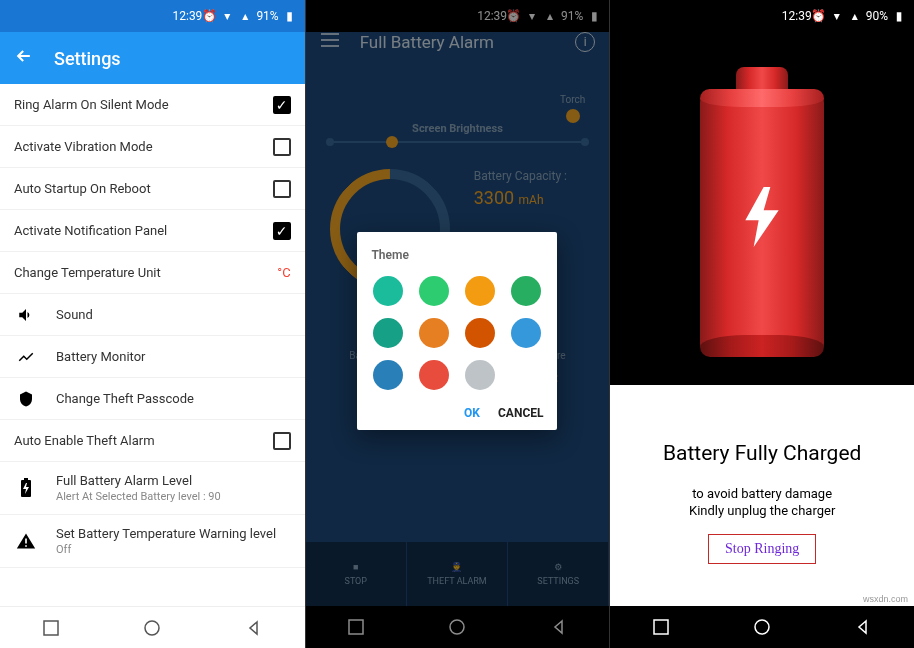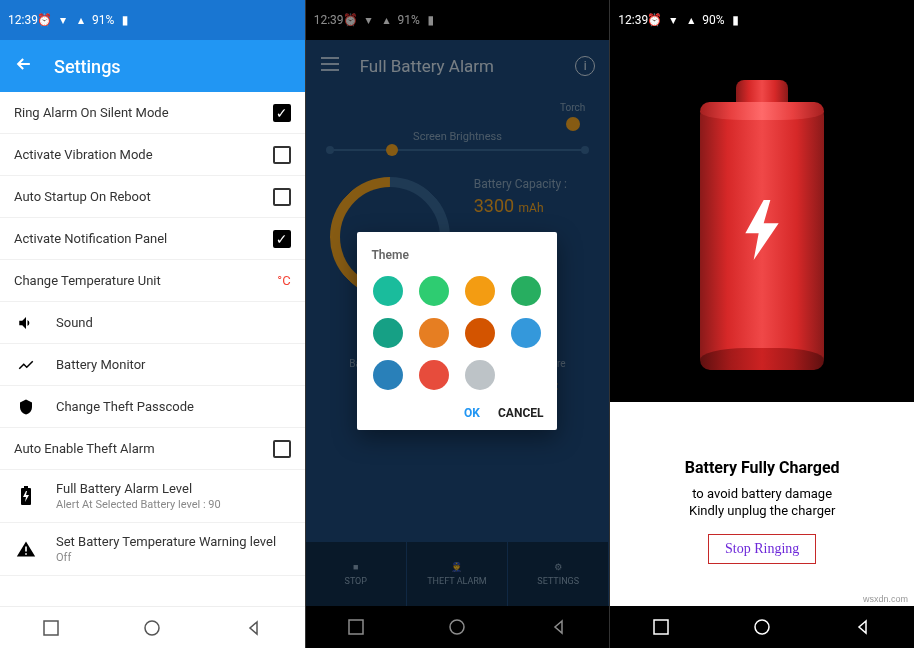--- a/index.html
+++ b/index.html
@@ -1,21 +1,21 @@
 <!DOCTYPE html>
 <html><head>
 <meta charset="utf-8">
 <style>
 * { margin: 0; padding: 0; box-sizing: border-box; font-family: -apple-system, Roboto, sans-serif; }
 body { background: #fff; width: 914px; height: 648px; display: flex; }
 .screen { width: 304.67px; height: 648px; position: relative; display: flex; flex-direction: column; overflow: hidden; }
 .screen + .screen { border-left: 1px solid #333; }
 
 
-.status-bar { height: 40px; background: #000; color: #fff; display: flex; align-items: center; justify-content: flex-start; padding: 0 8px; font-size: 12px; }
+.status-bar { height: 32px; background: #000; color: #fff; display: flex; align-items: center; justify-content: flex-end; padding: 0 8px; font-size: 12px; }
 .status-bar.blue { background: #1976d2; }
 .status-right { display: flex; align-items: center; gap: 4px; }
 .status-icon { width: 14px; height: 14px; display: inline-flex; align-items: center; justify-content: center; }
 
 
 .nav-bar { height: 42px; background: #000; display: flex; align-items: center; justify-content: space-around; margin-top: auto; }
 .nav-bar.white { background: #fff; border-top: 1px solid #eee; }
 .nav-btn { width: 24px; height: 24px; display: flex; align-items: center; justify-content: center; color: #fff; }
 .nav-bar.white .nav-btn { color: #555; }
 
@@ -25,25 +25,25 @@
 .list-item { display: flex; align-items: center; padding: 11px 14px; border-bottom: 1px solid #f0f0f0; font-size: 13px; color: #333; min-height: 42px; }
 .list-item .check { margin-left: auto; width: 18px; height: 18px; border: 2px solid #333; border-radius: 2px; display: flex; align-items: center; justify-content: center; }
 .list-item .check.on { background: #000; border-color: #000; color: #fff; font-size: 14px; }
 .list-item .unit { margin-left: auto; color: #f44336; font-size: 13px; }
 .list-item .li-icon { width: 24px; margin-right: 18px; display: flex; justify-content: center; }
 .list-item .sub { font-size: 11px; color: #888; margin-top: 2px; }
 .list-item .txt { flex: 1; }
 
 
 .s2 { background: #1e4a7a; color: #cfdce6; }
-.app-bar2 { height: 52px; display: flex; align-items: center; padding: 0 14px; gap: 20px; font-size: 17px; color: #d8e5f0; }
+.app-bar2 { height: 52px; display: flex; align-items: flex-start; padding: 0 14px; gap: 20px; font-size: 17px; color: #d8e5f0; }
 .info-icon { margin-left: auto; width: 20px; height: 20px; border: 1.5px solid #d8e5f0; border-radius: 50%; display: flex; align-items: center; justify-content: center; font-size: 12px; }
 .s2-body { flex: 1; padding: 20px 24px 0; position: relative; }
 .slider-area { margin: 18px 0 16px; }
-.slider-label { text-align: center; font-size: 11px; color: #8aa5bd; margin-bottom: 0; }
+.slider-label { text-align: center; font-size: 11px; color: #8aa5bd; margin-bottom: 0; font-weight: bold; }
 .torch { position: absolute; right: 24px; top: 10px; font-size: 10px; color: #8aa5bd; text-align: left; }
 .torch-dot { width: 14px; height: 14px; background: #f5a623; border-radius: 50%; margin: 4px auto 0; }
 .slider-track { height: 2px; background: #3a6a9a; position: relative; margin: 6px 0 2px; }
 .slider-thumb { position: absolute; width: 12px; height: 12px; background: #f5a623; border-radius: 50%; top: -5px; left: 22%; }
 .slider-end { position: absolute; width: 8px; height: 8px; background: #3a6a9a; border-radius: 50%; top: -3px; }
 .gauge-row { display: flex; gap: 24px; margin-top: 26px; }
 .gauge { width: 120px; height: 120px; border-radius: 50%; border: 10px solid #f5a623; border-right-color: #3a6a9a; border-bottom-color: #3a6a9a; transform: rotate(-45deg); }
 .capacity { flex: 1; font-size: 12px; color: #8aa5bd; }
 .capacity .val { color: #f5a623; font-size: 18px; margin-top: 4px; }
 .capacity .sub2 { margin-top: 50px; }
@@ -66,21 +66,21 @@
 
 .s3 { background: #000; }
 .battery-art { flex: 1; display: flex; align-items: center; justify-content: center; padding: 20px 0 12px; }
 .battery { width: 124px; height: 290px; position: relative; }
 .bat-cap { width: 52px; height: 22px; background: linear-gradient(90deg,#8a1a1a,#d62828,#f04848,#d62828,#8a1a1a); border-radius: 8px 8px 0 0; margin: 0 auto; position: relative; z-index: 2; }
 .bat-body { background: linear-gradient(90deg,#8a1a1a 0%,#d62828 22%,#f04848 50%,#d62828 78%,#8a1a1a 100%); border-radius: 14px; height: 268px; display: flex; align-items: center; justify-content: center; position: relative; }
 .bat-body::before { content:""; position:absolute; top:0; left:0; right:0; height:18px; border-radius:14px 14px 50% 50%/14px 14px 12px 12px; background: linear-gradient(90deg,#a52020,#e84040,#ff6a6a,#e84040,#a52020); }
 .bat-body::after { content:""; position:absolute; bottom:0; left:0; right:0; height:22px; border-radius:50% 50% 14px 14px / 16px 16px 14px 14px; background: linear-gradient(90deg,#5e1010,#a51a1a,#c22,#a51a1a,#5e1010); }
 .bolt { color: #fff; font-size: 48px; z-index: 2; }
 .s3-panel { background: #fff; padding: 56px 20px 42px; text-align: center; font-family: Georgia, serif; }
-.s3-title { font-size: 16px; font-weight: 700; margin-bottom: 8px; }
+.s3-title { font-size: 21px; font-weight: 400; margin-bottom: 20px; }
 .s3-msg { font-size: 13px; line-height: 1.35; margin-bottom: 14px; }
 .stop-btn { display: inline-block; border: 1.5px solid #c62828; color: #6d28d9; padding: 6px 16px; font-size: 14px; font-family: Georgia, serif; }
 .watermark { position: absolute; right: 6px; bottom: 44px; font-size: 9px; color: #999; font-family: sans-serif; }
 </style>
 </head>
 <body>
 
 <div class="screen s1">
   <div class="status-bar blue">
     <span>12:39</span>

